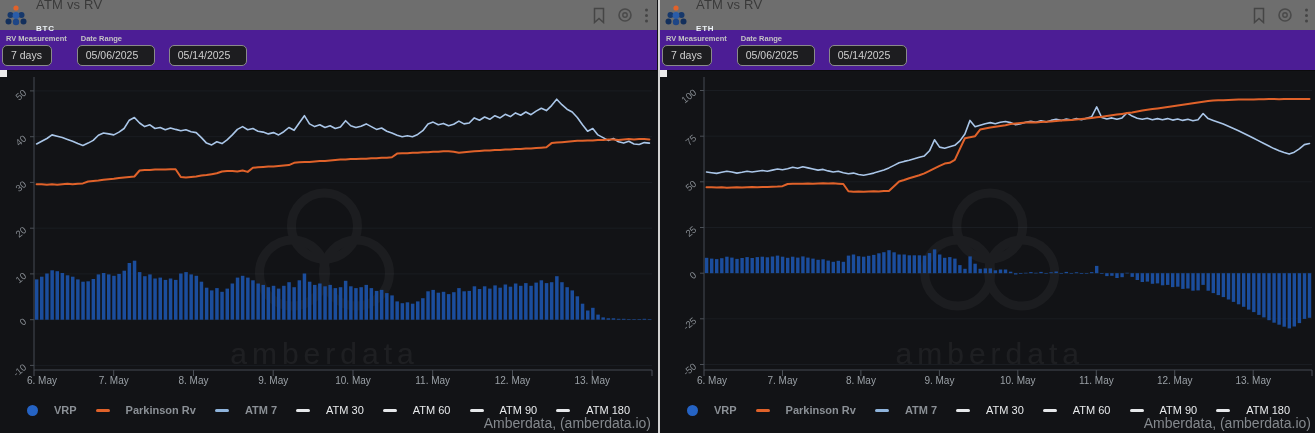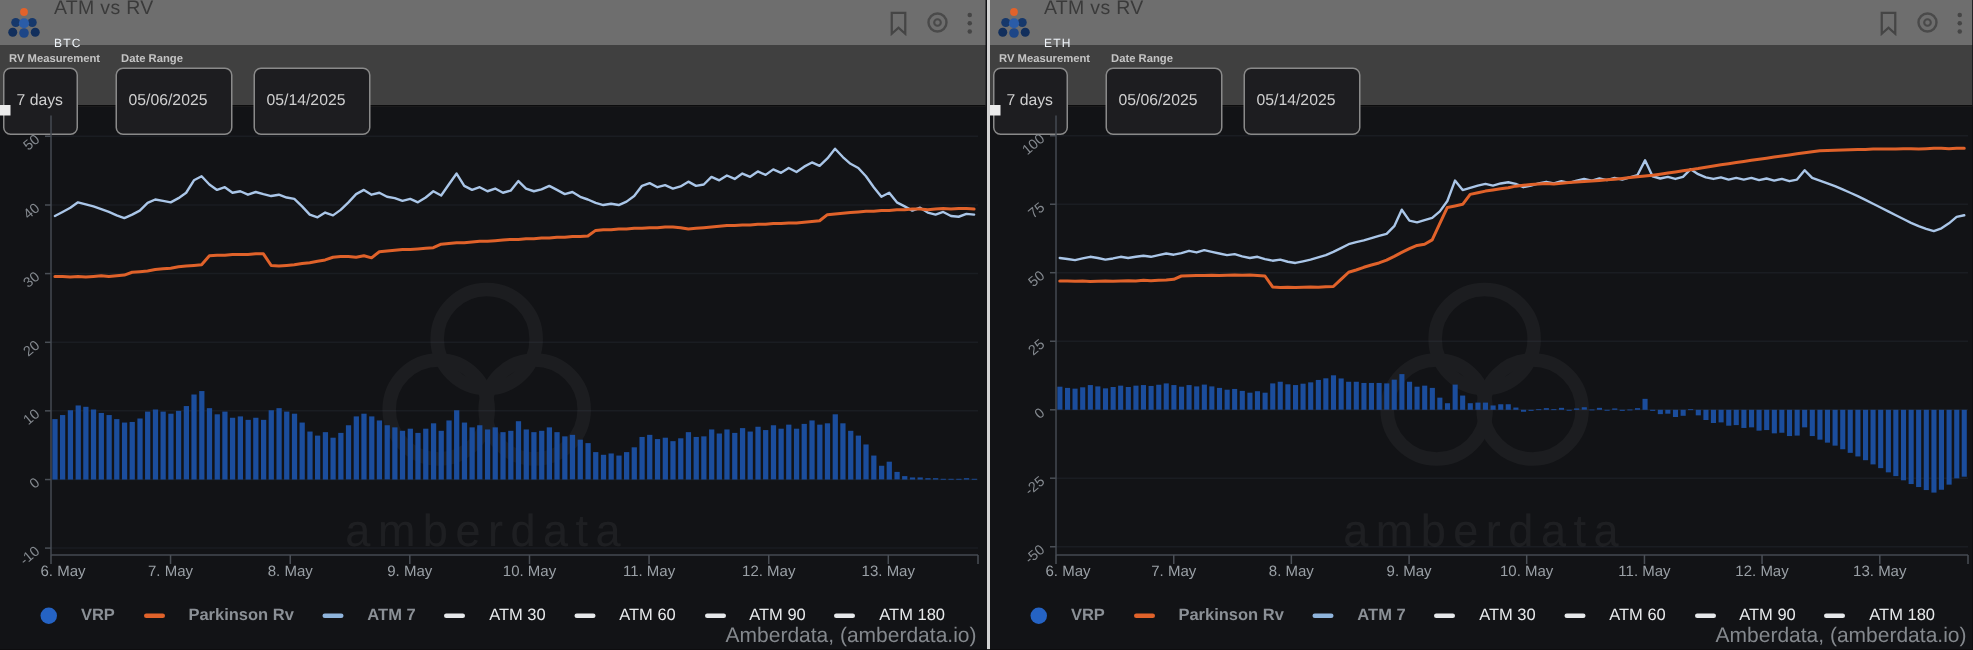--- a/index.html
+++ b/index.html
@@ -5,27 +5,27 @@
   html,body{margin:0;padding:0;background:#0b0b0c;}
   .app{position:relative;width:1315px;height:433px;background:#121316;overflow:hidden;
        font-family:"Liberation Sans",sans-serif;}
   .panel{position:absolute;top:0;width:657px;height:433px;background:#121316;}
   .panel.p0{left:0;}
   .panel.p1{left:658px;border-left:2px solid #d2d2d2;}
   .hdr{display:flex;align-items:center;height:30px;background:#6e6e6e;padding:0 8px 0 3px;gap:7px;}
   .logo{width:26px;height:24px;flex:0 0 auto;}
   .titles{line-height:1;}
   .title{font-size:13px;color:#3a3a3a;font-weight:normal;letter-spacing:.2px;}
-  .subtitle{font-size:8px;color:#eef3f8;font-weight:normal;letter-spacing:.8px;margin-top:14px;}
+  .subtitle{font-size:8px;color:#eef3f8;font-weight:bold;letter-spacing:.8px;margin-top:14px;}
   .hicons{margin-left:auto;display:flex;align-items:center;gap:11px;}
   .hicons svg{display:block;}
-  .filters{height:38px;background:#404040;display:flex;gap:10px;padding:2px 8px 0 2px;align-items:flex-start;border-bottom:1px solid #0c0c0d;}
+  .filters{height:38px;background:#4c1d95;display:flex;gap:10px;padding:2px 8px 0 2px;align-items:flex-start;border-bottom:1px solid #0c0c0d;}
   .fgroup label{display:block;font-size:7.5px;font-weight:bold;color:#c4c4c4;margin:2px 0 2px 4px;}
   .ctrl{height:19px;border:1px solid #8a8a8a;border-radius:5px;background:#1d1d20;color:#cfcfcf;
-        font-size:10.5px;line-height:19px;padding:12px 8px;display:inline-block;box-sizing:content-box;}
+        font-size:10.5px;line-height:19px;padding:0 8px;display:inline-block;box-sizing:content-box;}
   .ctrl.sel{min-width:32px;}
   .ctrl.date{min-width:60px;}
   .dates{display:flex;gap:14px;justify-content:space-between;}
   .corner{position:absolute;left:0;top:70px;width:7px;height:7px;background:#ececec;z-index:3;}
   svg.chart{position:absolute;left:0;top:68px;width:657px;height:332px;}
   .legend{position:absolute;top:401px;left:0;width:657px;display:flex;justify-content:center;
           align-items:center;gap:19px;height:18px;}
   .litem{display:flex;align-items:center;gap:16px;cursor:pointer;}
   .litem .lab{font-size:11px;font-weight:600;color:#8b9096;}
   .litem.active .lab{color:#e8eaec;font-weight:normal;}

